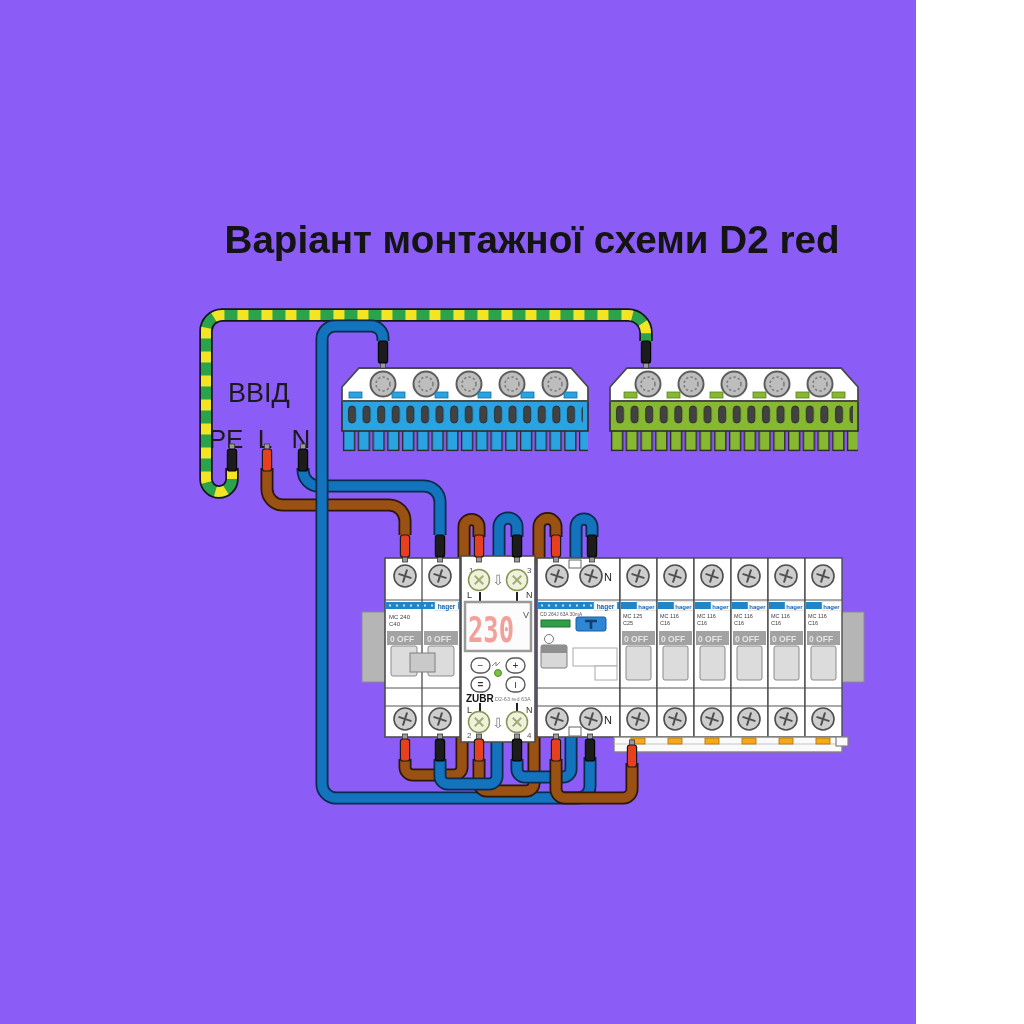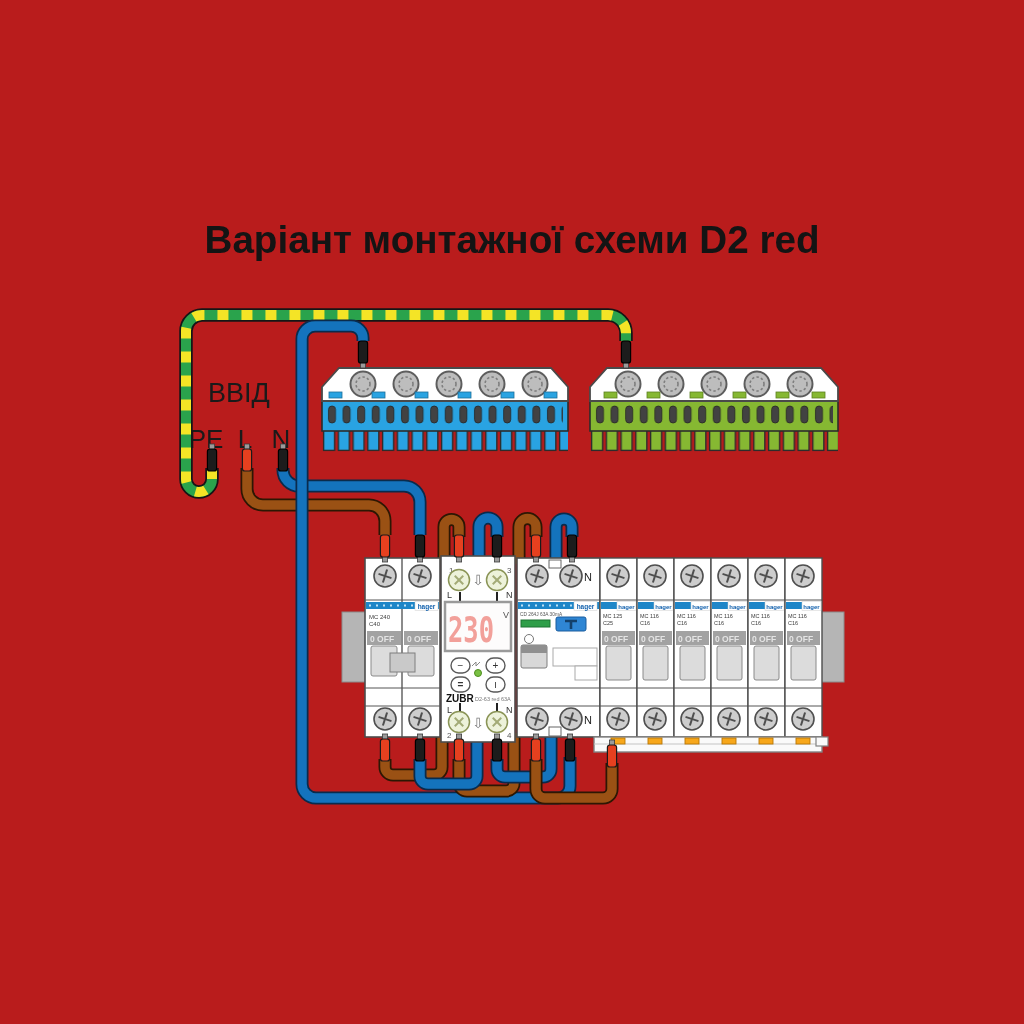--- a/index.html
+++ b/index.html
@@ -1,17 +1,17 @@
 <!DOCTYPE html>
 <html><head>
 <meta charset="utf-8">
 <style>
   html,body{margin:0;padding:0;background:#ffffff;}
-  .canvas{position:relative;width:1024px;height:1024px;background:#b91c1c;overflow:hidden;
-          font-family:"Liberation Sans", sans-serif;}
+  .canvas{position:relative;width:896px;height:1024px;background:#8b5cf6;overflow:hidden;
+          font-family:"Liberation Sans", sans-serif;padding-left:20px;}
   svg text{font-family:"Liberation Sans", sans-serif;}
   .seg{font-family:"DejaVu Sans Mono", monospace;}
 </style>
 </head>
 <body>
 
 <div class="canvas">
 <svg viewBox="0 0 1024 1024" width="1024" height="1024">
   <defs>
 

